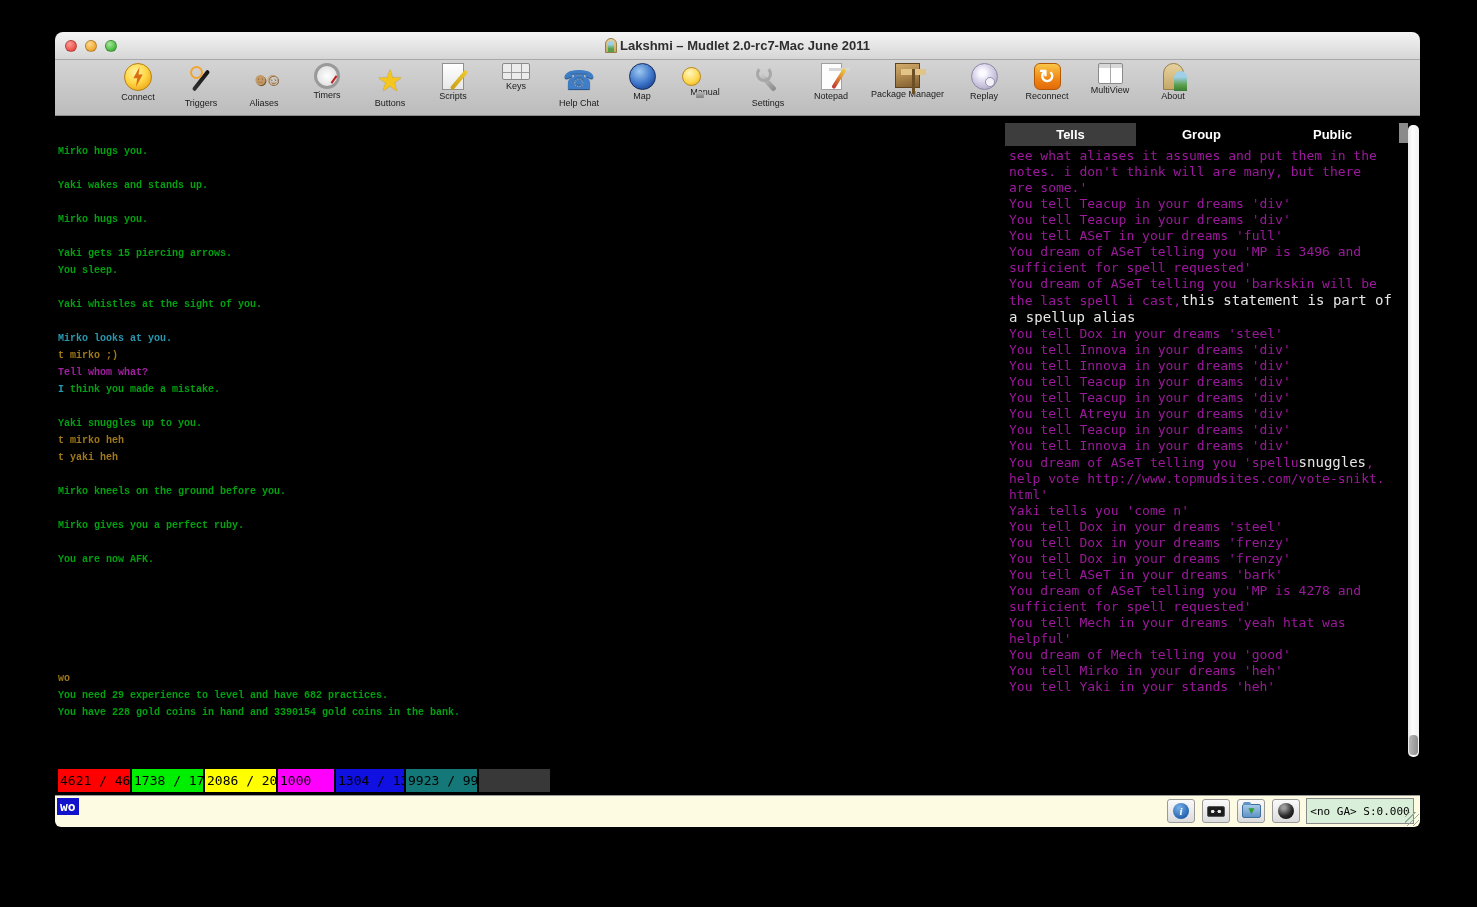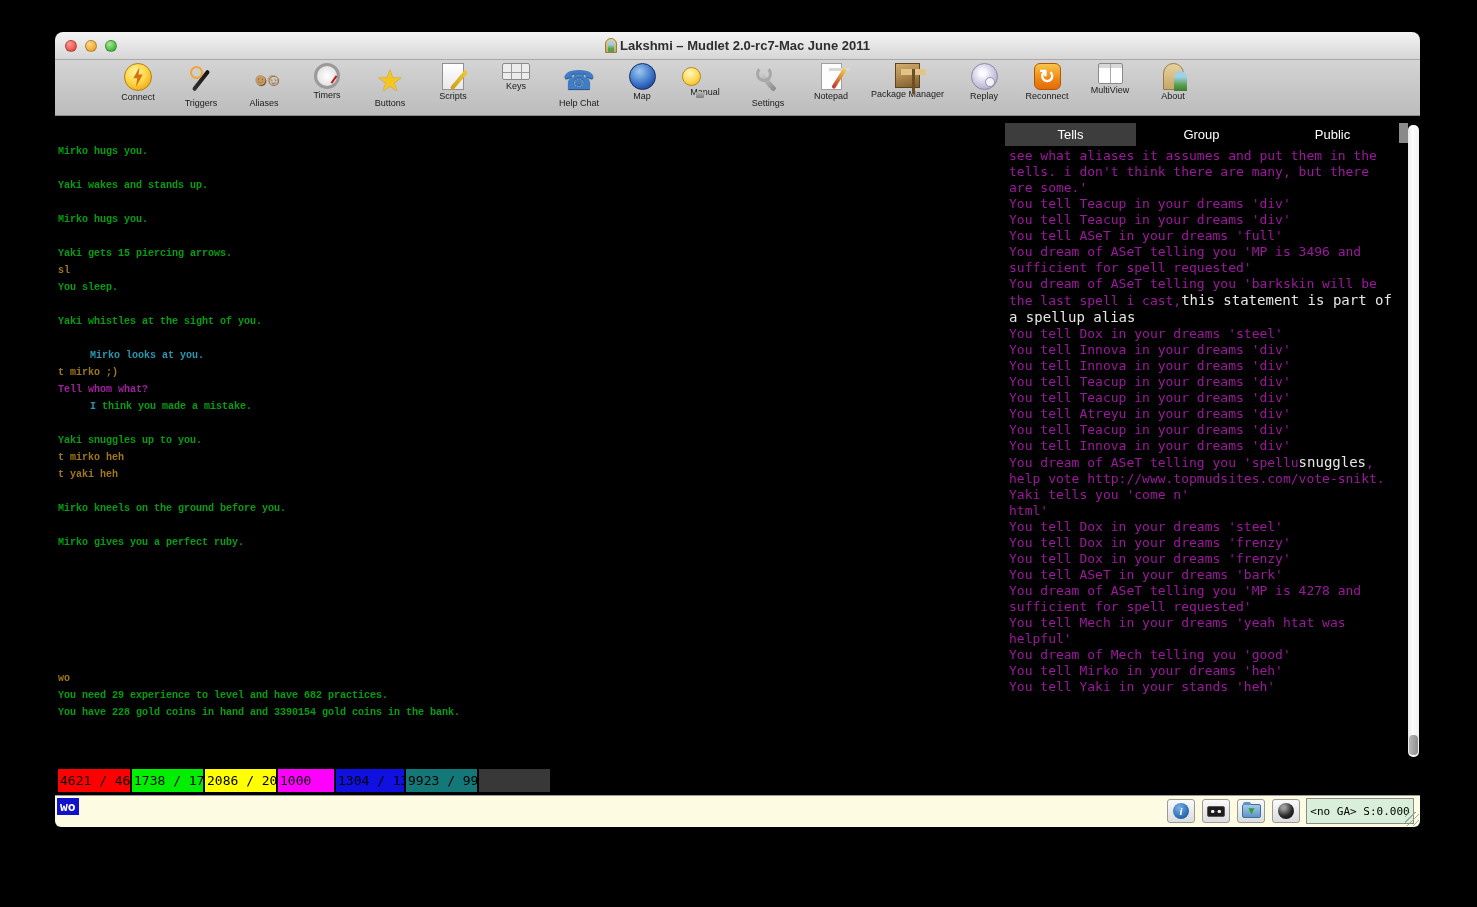--- a/index.html
+++ b/index.html
@@ -101,26 +101,26 @@
       border-radius:7px 7px 0 0; background:linear-gradient(#9ed0ea 30%,#5aa04a 70%,#3c7c34); }
 
   
   .consoles { position:absolute; left:0; top:85px; right:0; height:650px; background:#000; }
   .main-console { position:absolute; left:0; top:0; width:950px; height:650px;
       padding:26px 0 0 3px; overflow:hidden;
       font-family:"Liberation Mono", monospace; font-size:10px; font-weight:bold; line-height:17px; }
   .cline { white-space:pre; }
   .seg-green { color:var(--c-green); }
   .seg-cmd   { color:var(--c-command); }
-  .seg-cyan  { color:var(--c-cyan);margin-left:32px; }
+  .seg-cyan  { color:var(--c-cyan); }
   .seg-mag   { color:var(--c-magenta);text-align:right; }
 
   .chat-panel { position:absolute; left:950px; top:0; right:0; height:650px; }
   .chat-tabs { position:absolute; left:0; top:6px; right:22px; height:23px; display:flex; }
-  .tab { flex:1; text-align:center; font-size:13px; font-weight:normal; color:#fff;
+  .tab { flex:1; text-align:center; font-size:13px; font-weight:bold; color:#fff;
          line-height:23px; cursor:default; }
   .tab.active { background:#3d3d3d; }
   .chat-text { position:absolute; left:4px; top:31px; right:14px; bottom:0; overflow:hidden;
       font-family:"DejaVu Sans Mono", monospace; font-size:13px; line-height:16px; }
   .seg-chatm { color:var(--c-chat_magenta); }
   .seg-chatw { color:var(--c-chat_white); font-size:14px; }
   .chat-scrollbar { position:absolute; right:1px; top:8px; width:11px; height:632px;
       background:linear-gradient(90deg,#e8e8e8,#fdfdfd 40%,#f0f0f0); border-radius:5px; }
   .scroll-cap { position:absolute; right:12px; top:6px; width:9px; height:20px; background:#8a8a8a; }
   .scroll-thumb { position:absolute; left:1px; bottom:2px; width:9px; height:20px;
@@ -260,38 +260,38 @@
 
   <div class="consoles">
     <div class="main-console">
         <div class="cline"><span class="seg-green">Mirko hugs you.</span></div>
         <div class="cline">&nbsp;</div>
         <div class="cline"><span class="seg-green">Yaki wakes and stands up.</span></div>
         <div class="cline">&nbsp;</div>
         <div class="cline"><span class="seg-green">Mirko hugs you.</span></div>
         <div class="cline">&nbsp;</div>
         <div class="cline"><span class="seg-green">Yaki gets 15 piercing arrows.</span></div>
-        <div class="cline"><span class="seg-cmd">sl</span></div>
         <div class="cline"><span class="seg-green">You sleep.</span></div>
         <div class="cline">&nbsp;</div>
         <div class="cline"><span class="seg-green">Yaki whistles at the sight of you.</span></div>
         <div class="cline">&nbsp;</div>
         <div class="cline"><span class="seg-cyan">Mirko looks at you.</span></div>
         <div class="cline"><span class="seg-cmd">t mirko ;)</span></div>
         <div class="cline"><span class="seg-mag">Tell whom what?</span></div>
         <div class="cline"><span class="seg-cyan">I</span><span class="seg-green"> think you made a mistake.</span></div>
         <div class="cline">&nbsp;</div>
         <div class="cline"><span class="seg-green">Yaki snuggles up to you.</span></div>
         <div class="cline"><span class="seg-cmd">t mirko heh</span></div>
         <div class="cline"><span class="seg-cmd">t yaki heh</span></div>
         <div class="cline">&nbsp;</div>
         <div class="cline"><span class="seg-green">Mirko kneels on the ground before you.</span></div>
         <div class="cline">&nbsp;</div>
         <div class="cline"><span class="seg-green">Mirko gives you a perfect ruby.</span></div>
         <div class="cline">&nbsp;</div>
+        <div class="cline"><span class="seg-green">You are now AFK.</span></div>
         <div class="cline">&nbsp;</div>
         <div class="cline">&nbsp;</div>
         <div class="cline">&nbsp;</div>
         <div class="cline">&nbsp;</div>
         <div class="cline">&nbsp;</div>
         <div class="cline">&nbsp;</div>
         <div class="cline"><span class="seg-cmd">wo</span></div>
         <div class="cline"><span class="seg-green">You need 29 experience to level and have 682 practices.</span></div>
         <div class="cline"><span class="seg-green">You have 228 gold coins in hand and 3390154 gold coins in the bank.</span></div>
       </div>
@@ -301,42 +301,42 @@
           <div class="tab active">Tells</div>
           <div class="tab">Group</div>
           <div class="tab">Public</div>
         </div>
       <span class="scroll-cap"></span>
       <div class="chat-scrollbar">
         <span class="scroll-thumb"></span>
       </div>
       <div class="chat-text">
           <div class="cline"><span class="seg-chatm">see what aliases it assumes and put them in the</span></div>
-          <div class="cline"><span class="seg-chatm">tells. i don't think there are many, but there</span></div>
+          <div class="cline"><span class="seg-chatm">notes. i don't think will are many, but there</span></div>
           <div class="cline"><span class="seg-chatm">are some.'</span></div>
           <div class="cline"><span class="seg-chatm">You tell Teacup in your dreams 'div'</span></div>
           <div class="cline"><span class="seg-chatm">You tell Teacup in your dreams 'div'</span></div>
           <div class="cline"><span class="seg-chatm">You tell ASeT in your dreams 'full'</span></div>
           <div class="cline"><span class="seg-chatm">You dream of ASeT telling you 'MP is 3496 and</span></div>
           <div class="cline"><span class="seg-chatm">sufficient for spell requested'</span></div>
           <div class="cline"><span class="seg-chatm">You dream of ASeT telling you 'barkskin will be</span></div>
           <div class="cline"><span class="seg-chatm">the last spell i cast,</span><span class="seg-chatw">this statement is part of</span></div>
           <div class="cline"><span class="seg-chatw">a spellup alias</span></div>
           <div class="cline"><span class="seg-chatm">You tell Dox in your dreams 'steel'</span></div>
           <div class="cline"><span class="seg-chatm">You tell Innova in your dreams 'div'</span></div>
           <div class="cline"><span class="seg-chatm">You tell Innova in your dreams 'div'</span></div>
           <div class="cline"><span class="seg-chatm">You tell Teacup in your dreams 'div'</span></div>
           <div class="cline"><span class="seg-chatm">You tell Teacup in your dreams 'div'</span></div>
           <div class="cline"><span class="seg-chatm">You tell Atreyu in your dreams 'div'</span></div>
           <div class="cline"><span class="seg-chatm">You tell Teacup in your dreams 'div'</span></div>
           <div class="cline"><span class="seg-chatm">You tell Innova in your dreams 'div'</span></div>
           <div class="cline"><span class="seg-chatm">You dream of ASeT telling you 'spellu</span><span class="seg-chatw">snuggles</span><span class="seg-chatm">,</span></div>
           <div class="cline"><span class="seg-chatm">help vote http://www.topmudsites.com/vote-snikt.</span></div>
+          <div class="cline"><span class="seg-chatm">html'</span></div>
           <div class="cline"><span class="seg-chatm">Yaki tells you 'come n'</span></div>
-          <div class="cline"><span class="seg-chatm">html'</span></div>
           <div class="cline"><span class="seg-chatm">You tell Dox in your dreams 'steel'</span></div>
           <div class="cline"><span class="seg-chatm">You tell Dox in your dreams 'frenzy'</span></div>
           <div class="cline"><span class="seg-chatm">You tell Dox in your dreams 'frenzy'</span></div>
           <div class="cline"><span class="seg-chatm">You tell ASeT in your dreams 'bark'</span></div>
           <div class="cline"><span class="seg-chatm">You dream of ASeT telling you 'MP is 4278 and</span></div>
           <div class="cline"><span class="seg-chatm">sufficient for spell requested'</span></div>
           <div class="cline"><span class="seg-chatm">You tell Mech in your dreams 'yeah htat was</span></div>
           <div class="cline"><span class="seg-chatm">helpful'</span></div>
           <div class="cline"><span class="seg-chatm">You dream of Mech telling you 'good'</span></div>
           <div class="cline"><span class="seg-chatm">You tell Mirko in your dreams 'heh'</span></div>

